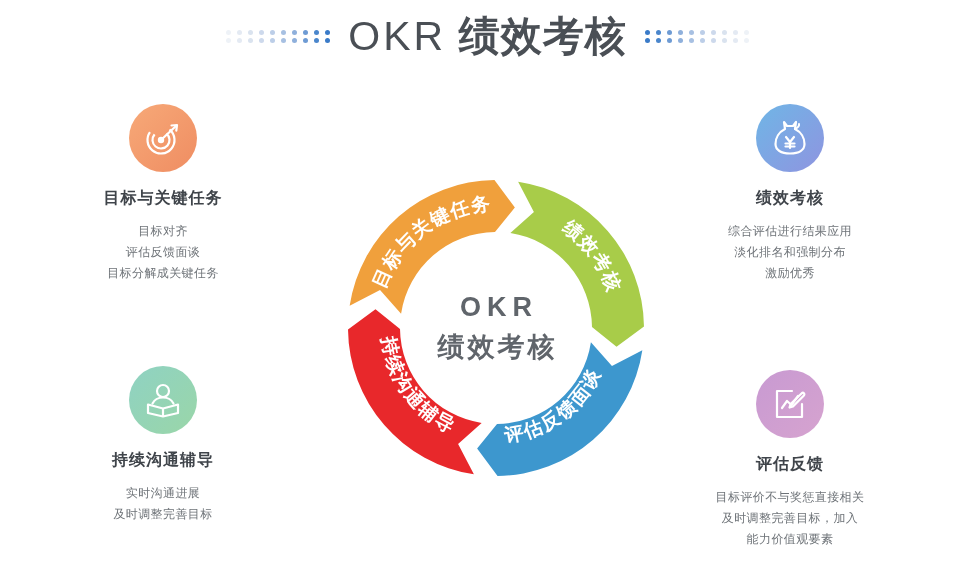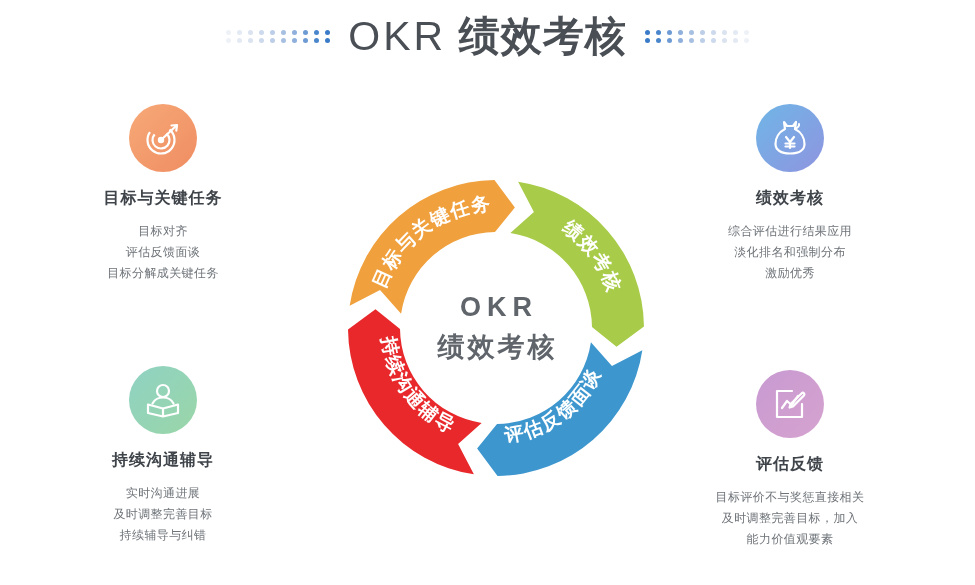--- a/index.html
+++ b/index.html
@@ -185,21 +185,20 @@
       <circle cx="20" cy="11" r="6" fill="none" stroke="#fff" stroke-width="2.2"></circle>
       <path d="M9.5 23.5 C11.5 19.5 15 17.5 20 17.5 C25 17.5 28.5 19.5 30.5 23.5" fill="none" stroke="#fff" stroke-width="2.2" stroke-linecap="round"></path>
       <path d="M5 24.5 L20 28.5 L35 24.5 L35 33 L20 36.5 L5 33 Z" fill="none" stroke="#fff" stroke-width="2.2" stroke-linejoin="round"></path>
       <line x1="20" y1="28.5" x2="20" y2="36.5" stroke="#fff" stroke-width="2.2"></line>
     </svg>
   </div>
   <h3>持续沟通辅导</h3>
   <div class="lines">
       <div>实时沟通进展</div>
       <div>及时调整完善目标</div>
-      <div>持续辅导与纠错</div>
     </div>
 </div>
 
 <div class="block" id="block-appraisal">
   <div class="icon-circle" style="background: linear-gradient(135deg, rgb(111, 182, 230), rgb(143, 148, 224));">
     <svg width="40" height="40" viewBox="0 0 40 40">
       <path d="M14 4 L17 8 L23 8 L26 4 L25 11 C31 14 34.5 20 34.5 26 C34.5 32 29 35.5 20 35.5
                C11 35.5 5.5 32 5.5 26 C5.5 20 9 14 15 11 Z" fill="none" stroke="#fff" stroke-width="2.2" stroke-linejoin="round"></path>
       <path d="M25 11 C28 9.5 29.5 8 29 6" fill="none" stroke="#fff" stroke-width="2" stroke-linecap="round"></path>
       <path d="M16 19 L20 24 L24 19" fill="none" stroke="#fff" stroke-width="2.2" stroke-linecap="round" stroke-linejoin="round"></path>

